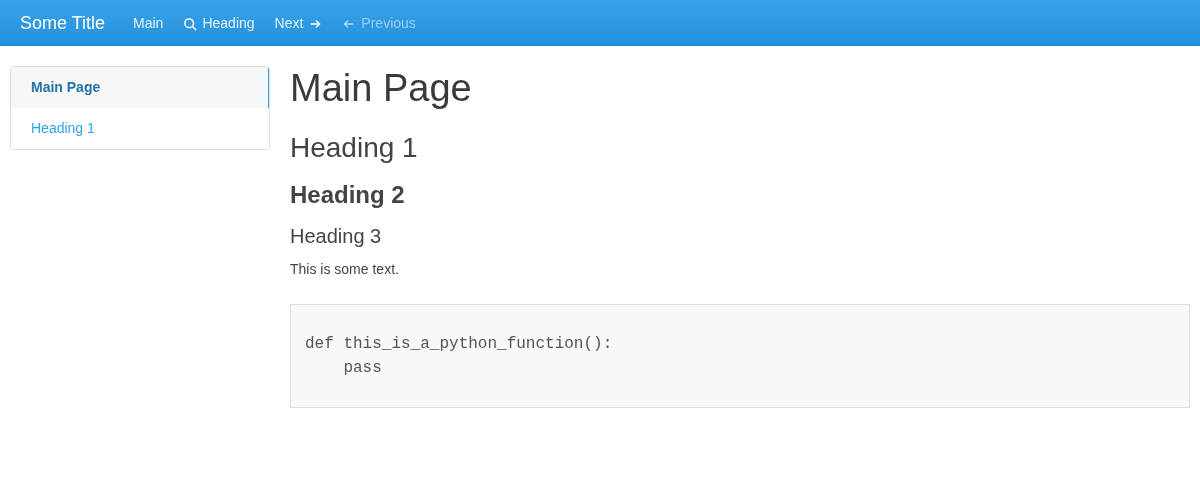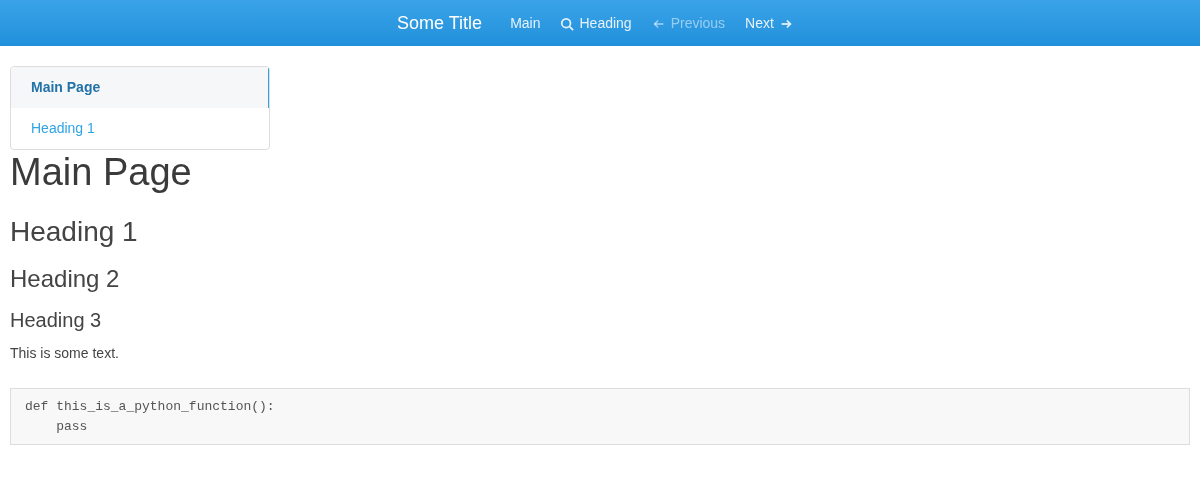--- a/index.html
+++ b/index.html
@@ -9,21 +9,21 @@
       font-size: 14px;
       line-height: 1.5;
     }
     .navbar {
       background: linear-gradient(to bottom, #3aa3e8 0%, #2190db 100%);
       color: #fff;
       height: 46px;
       display: flex;
       align-items: center;
       padding: 0 20px;
-      justify-content: center;
+      justify-content: flex-start;
     }
     .navbar-left {
       display: flex;
       align-items: center;
       gap: 4px;
     }
     .brand {
       font-size: 18px;
       font-weight: 500;
       color: #fff;
@@ -56,21 +56,20 @@
       width: 14px;
       height: 14px;
       display: inline-block;
       vertical-align: middle;
     }
     .container {
       width: 1180px;
       margin: 0 auto;
       display: flex;
       padding-top: 20px;
-      flex-direction: column;
     }
     .sidebar {
       width: 280px;
       flex-shrink: 0;
       padding-right: 20px;
     }
     .toc-box {
       border: 1px solid #ddd;
       border-radius: 4px;
       background: #fff;
@@ -103,21 +102,21 @@
     }
     .content h2 {
       font-size: 28px;
       font-weight: 400;
       color: #444;
       margin-top: 10px;
       margin-bottom: 8px;
     }
     .content h3 {
       font-size: 24px;
-      font-weight: 400;
+      font-weight: 700;
       color: #444;
       margin-top: 8px;
       margin-bottom: 6px;
     }
     .content h4 {
       font-size: 20px;
       font-weight: 400;
       color: #444;
       margin-top: 8px;
       margin-bottom: 8px;
@@ -125,23 +124,23 @@
     .content p {
       font-size: 14px;
       color: #444;
       margin-bottom: 24px;
       margin-top: 6px;
     }
     .code-block {
       background: #f8f8f8;
       border: 1px solid #ddd;
       border-radius: 0;
-      padding: 8px 14px;
+      padding: 27px 14px;
       font-family: Menlo, Monaco, Consolas, "Courier New", monospace;
-      font-size: 13px;
+      font-size: 16px;
       color: #555;
       white-space: pre;
       line-height: 1.5;
       margin-top: 6px;
     }
   </style>
 </head>
 <body>
 
 <div class="navbar">
@@ -152,37 +151,37 @@
   <div class="navbar-right">
     <span class="nav-right-item">
       <span>
         <svg class="icon-svg" viewBox="0 0 16 16" fill="none" stroke="currentColor" stroke-width="2">
           <circle cx="7" cy="7" r="5"></circle>
           <line x1="11" y1="11" x2="15" y2="15"></line>
         </svg>
       </span>
       <span>Heading</span>
     </span>
+    <span class="nav-right-item">
+      <span>Next</span>
+      <span>
+        <svg class="icon-svg" viewBox="0 0 16 16" fill="none" stroke="currentColor" stroke-width="2">
+          <line x1="3" y1="8" x2="13" y2="8"></line>
+          <polyline points="9,4 13,8 9,12"></polyline>
+        </svg>
+      </span>
+    </span>
     <span class="nav-right-item disabled">
       <span>
         <svg class="icon-svg" viewBox="0 0 16 16" fill="none" stroke="currentColor" stroke-width="2">
           <line x1="13" y1="8" x2="3" y2="8"></line>
           <polyline points="7,4 3,8 7,12"></polyline>
         </svg>
       </span>
       <span>Previous</span>
-    </span>
-    <span class="nav-right-item">
-      <span>Next</span>
-      <span>
-        <svg class="icon-svg" viewBox="0 0 16 16" fill="none" stroke="currentColor" stroke-width="2">
-          <line x1="3" y1="8" x2="13" y2="8"></line>
-          <polyline points="9,4 13,8 9,12"></polyline>
-        </svg>
-      </span>
     </span>
   </div>
 </div>
 
 <div class="container">
   <aside class="sidebar">
     <div class="toc-box">
       <span class="toc-item active">Main Page</span>
       <span class="toc-item">Heading 1</span>
     </div>

